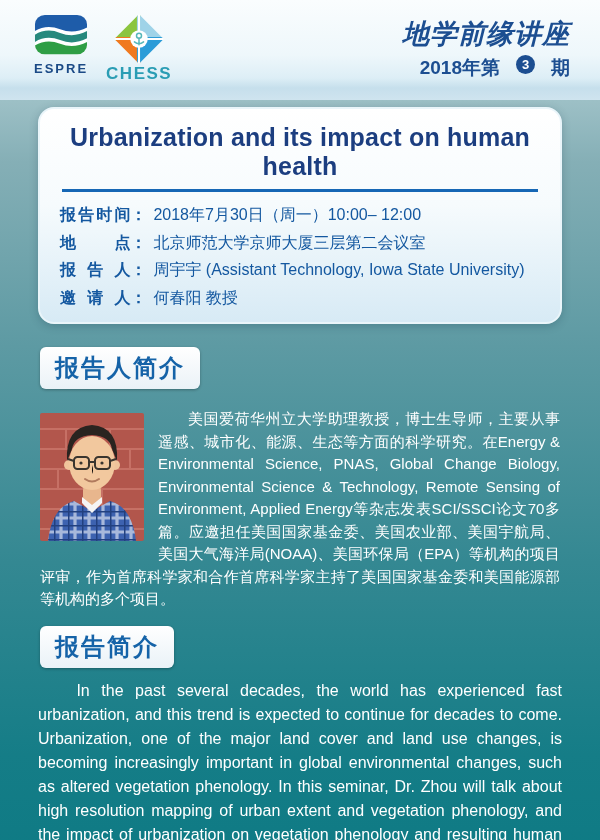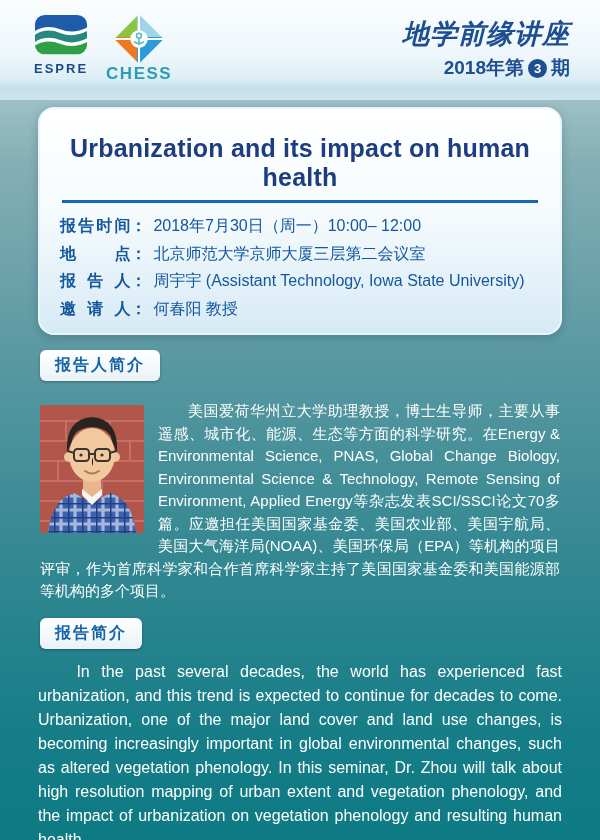--- a/index.html
+++ b/index.html
@@ -16,55 +16,55 @@
     background:linear-gradient(180deg,#fafdfe 0%,#eef7fb 55%,#ddeef6 78%,#c6dfec 88%,#cfe4ef 100%);
     display:flex;align-items:flex-start;justify-content:space-between;
     padding:0 30px 0 34px;box-sizing:border-box;
   }
   .logos{display:flex;gap:18px;margin-top:14px;}
   .logo{display:flex;flex-direction:column;align-items:center;text-align:center;}
   .logo-caption-espre{margin-top:2px;font-size:13px;font-weight:bold;letter-spacing:2px;color:#1b4a86;}
   .logo-caption-chess{margin-top:0;font-size:17px;font-weight:bold;letter-spacing:1.5px;color:#2a9db4;}
   .series{margin-top:16px;text-align:right;color:#1c4e91;}
   .series-title{font-size:27px;font-weight:bold;font-style:italic;letter-spacing:1px;text-align:center;}
-  .issue-line{margin-top:3px;font-size:19px;font-weight:bold;display:flex;align-items:center;justify-content:flex-end;gap:2px;}
+  .issue-line{margin-top:3px;font-size:19px;font-weight:bold;display:flex;align-items:flex-start;justify-content:flex-end;gap:14px;}
   .issue-circle{
     display:inline-flex;align-items:center;justify-content:center;
     width:19px;height:19px;border-radius:50%;background:#1c4e91;color:#ffffff;
     font-size:13px;font-weight:bold;margin:0 2px;
   }
 
   
   .main{
     flex:1;
     background:linear-gradient(180deg,#9dc0c6 0%,#85afb6 8%,#5d9aa3 32%,#348892 60%,#157d87 85%,#0d7a84 100%);
     box-sizing:border-box;
   }
 
   
   .card{
-    margin:7px 38px 0;border-radius:16px;
+    margin:7px 38px 8px;border-radius:16px;
     background:linear-gradient(180deg,#ffffff 0%,#f6fbfd 45%,#d7eaf5 100%);
     border:2px solid #eaf5fa;
     box-shadow:0 2px 8px rgba(20,50,70,0.25);
-    padding:23px 20px 11px;box-sizing:border-box;
+    padding:12px 20px 11px;box-sizing:border-box;
   }
   .card-title{margin:2px 0 0;text-align:center;font-size:25px;font-weight:bold;color:#1c3e80;letter-spacing:0.2px;}
   .card-rule{border-bottom:3px solid #1667b5;margin:8px 2px 9px;}
   .info-row{font-size:16px;line-height:1.72;color:#1458a0;}
   .info-label{display:inline-block;width:4.4em;font-weight:bold;text-align:justify;text-align-last:justify;}
   .info-colon{font-weight:bold;margin-right:7px;}
   .info-strong{font-weight:normal;}
 
   
   .badge{
     display:inline-block;margin:15px 0 9px 40px;padding:5px 15px;
     background:linear-gradient(180deg,#ffffff 0%,#eaf2f7 100%);
     border-radius:6px;box-shadow:0 1px 3px rgba(0,0,0,0.3);
-    color:#1563a8;font-size:16px;font-weight:bold;letter-spacing:2px;
+    color:#1563a8;font-size:24px;font-weight:bold;letter-spacing:2px;
   }
   .badge-2{}
 
   
   .bio{margin:10px 40px 0;color:#ffffff;font-size:15px;line-height:1.5;text-align:justify;}
   .photo{float:left;width:104px;height:128px;margin:5px 14px 3px 0;border-radius:2px;overflow:hidden;}
   .bio-text{margin:0;text-indent:2em;}
 
   
   .abstract{margin:2px 38px 0;color:#ffffff;font-size:16px;line-height:1.5;text-align:justify;text-indent:2.4em;}

